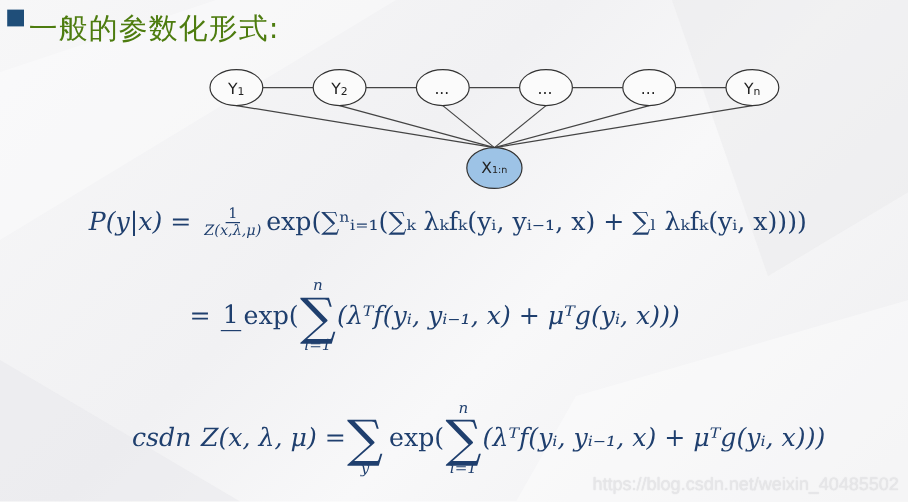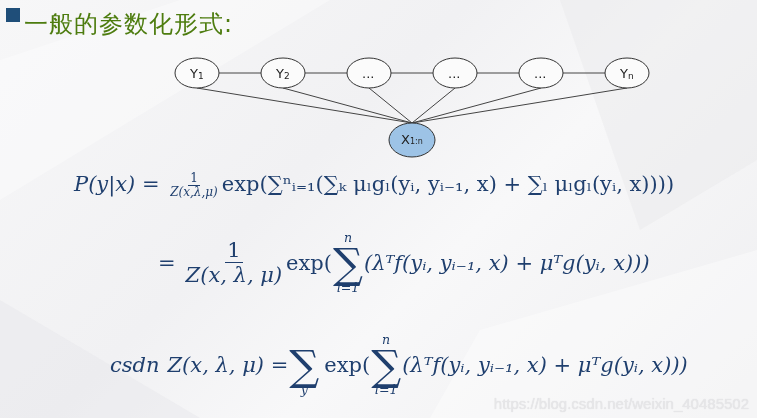--- a/index.html
+++ b/index.html
@@ -90,28 +90,27 @@
     <ellipse cx="412" cy="140" rx="23" ry="17" fill="#9dc3e6" stroke="#333" stroke-width="1"></ellipse>
     <text class="node-label" x="401" y="144" font-size="11">X<tspan font-size="8" dy="0">1:n</tspan></text>
   </g>
 </svg>
 
 <div class="math" style="left:74px; top:172px; font-size:21px;text-align:center;">
   <span class="it">P(y|x) =</span>
   <span class="frac" style="font-size:12px;">
     <span class="num">1</span>
     <span class="den it">Z(x,λ,μ)</span>
-  </span><span>exp(∑ⁿᵢ₌₁(∑ₖ μₗgₗ(yᵢ, yᵢ₋₁, x) + ∑ₗ μₗgₗ(yᵢ, x))))</span>
+  </span><span>exp(∑ⁿᵢ₌₁(∑ₖ λₖfₖ(yᵢ, yᵢ₋₁, x) + ∑ₗ λₖfₖ(yᵢ, x))))</span>
 </div>
 
 <div class="math" style="left:158px; top:232px; font-size:21px; display:flex; align-items:center;">
   <span style="margin-right:6px;">=</span>
   <span class="frac">
     <span class="num">1</span>
-    <span class="den it">Z(x, λ, μ)</span>
   </span>
   <span>exp(</span>
   <span class="bigop">
     <span class="lim">n</span>
     <span class="op">∑</span>
     <span class="lim">i=1</span>
   </span>
   <span class="it">(λᵀf(yᵢ, yᵢ₋₁, x) + μᵀg(yᵢ, x)))</span>
 </div>
 

